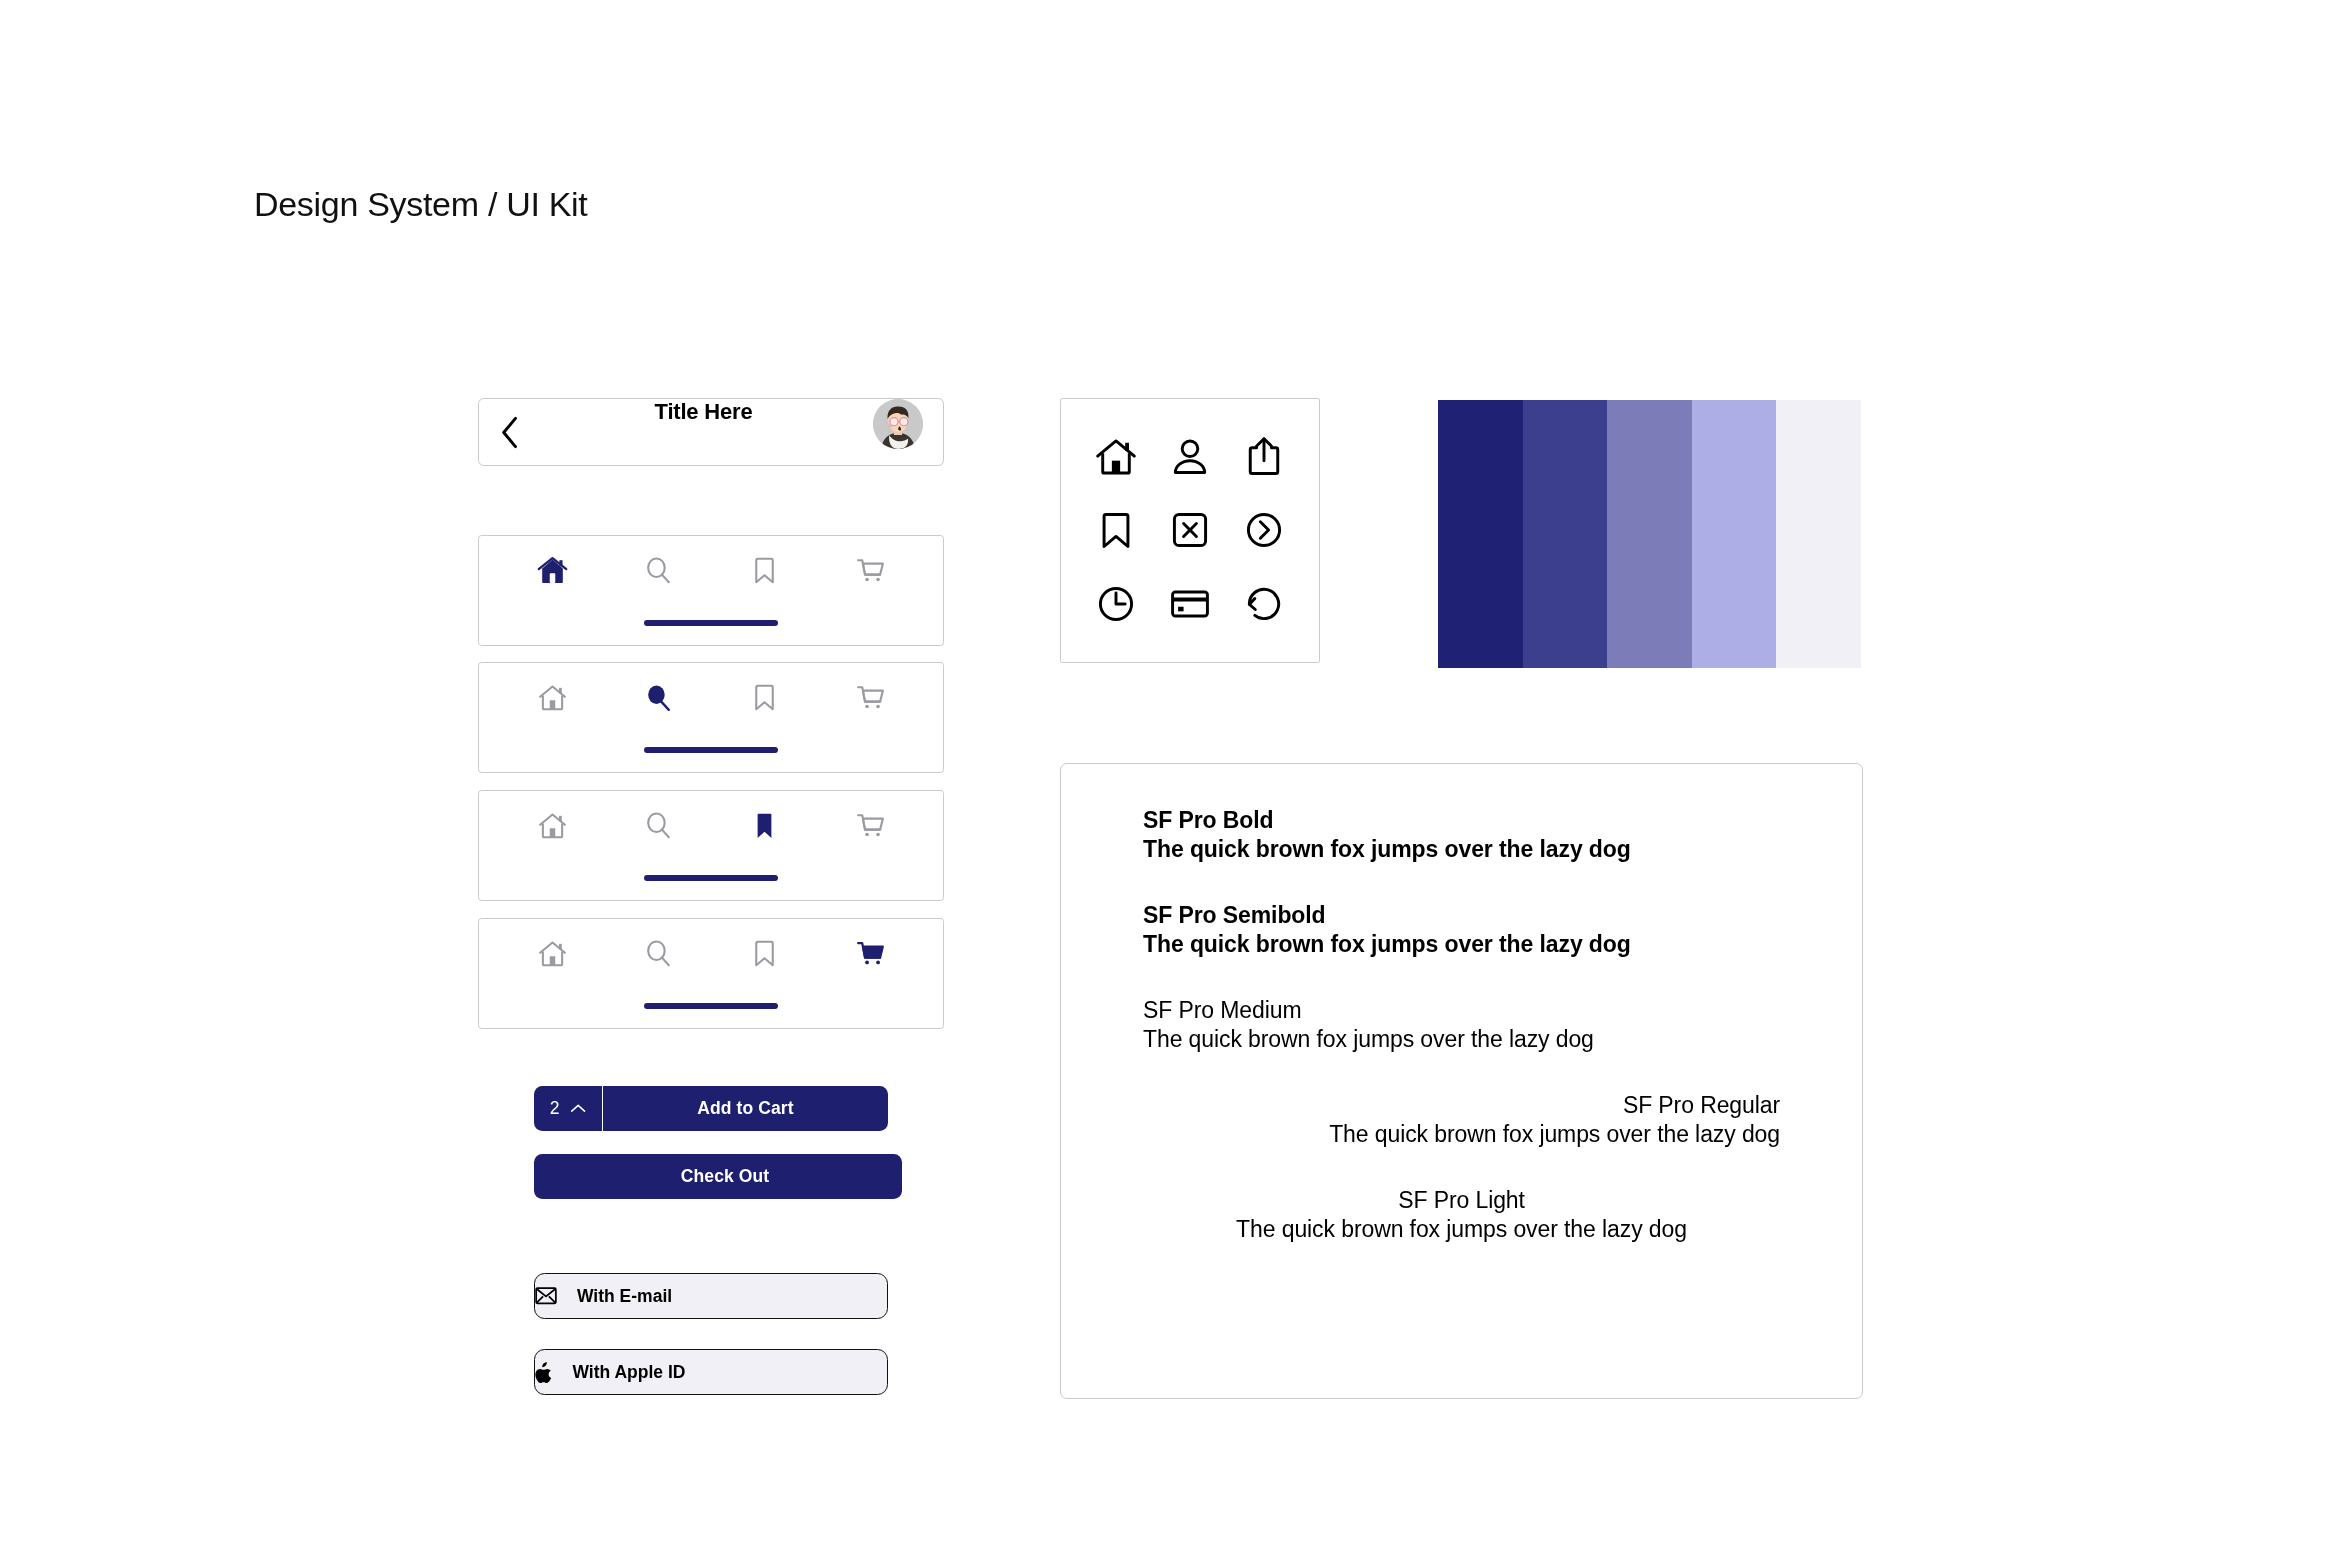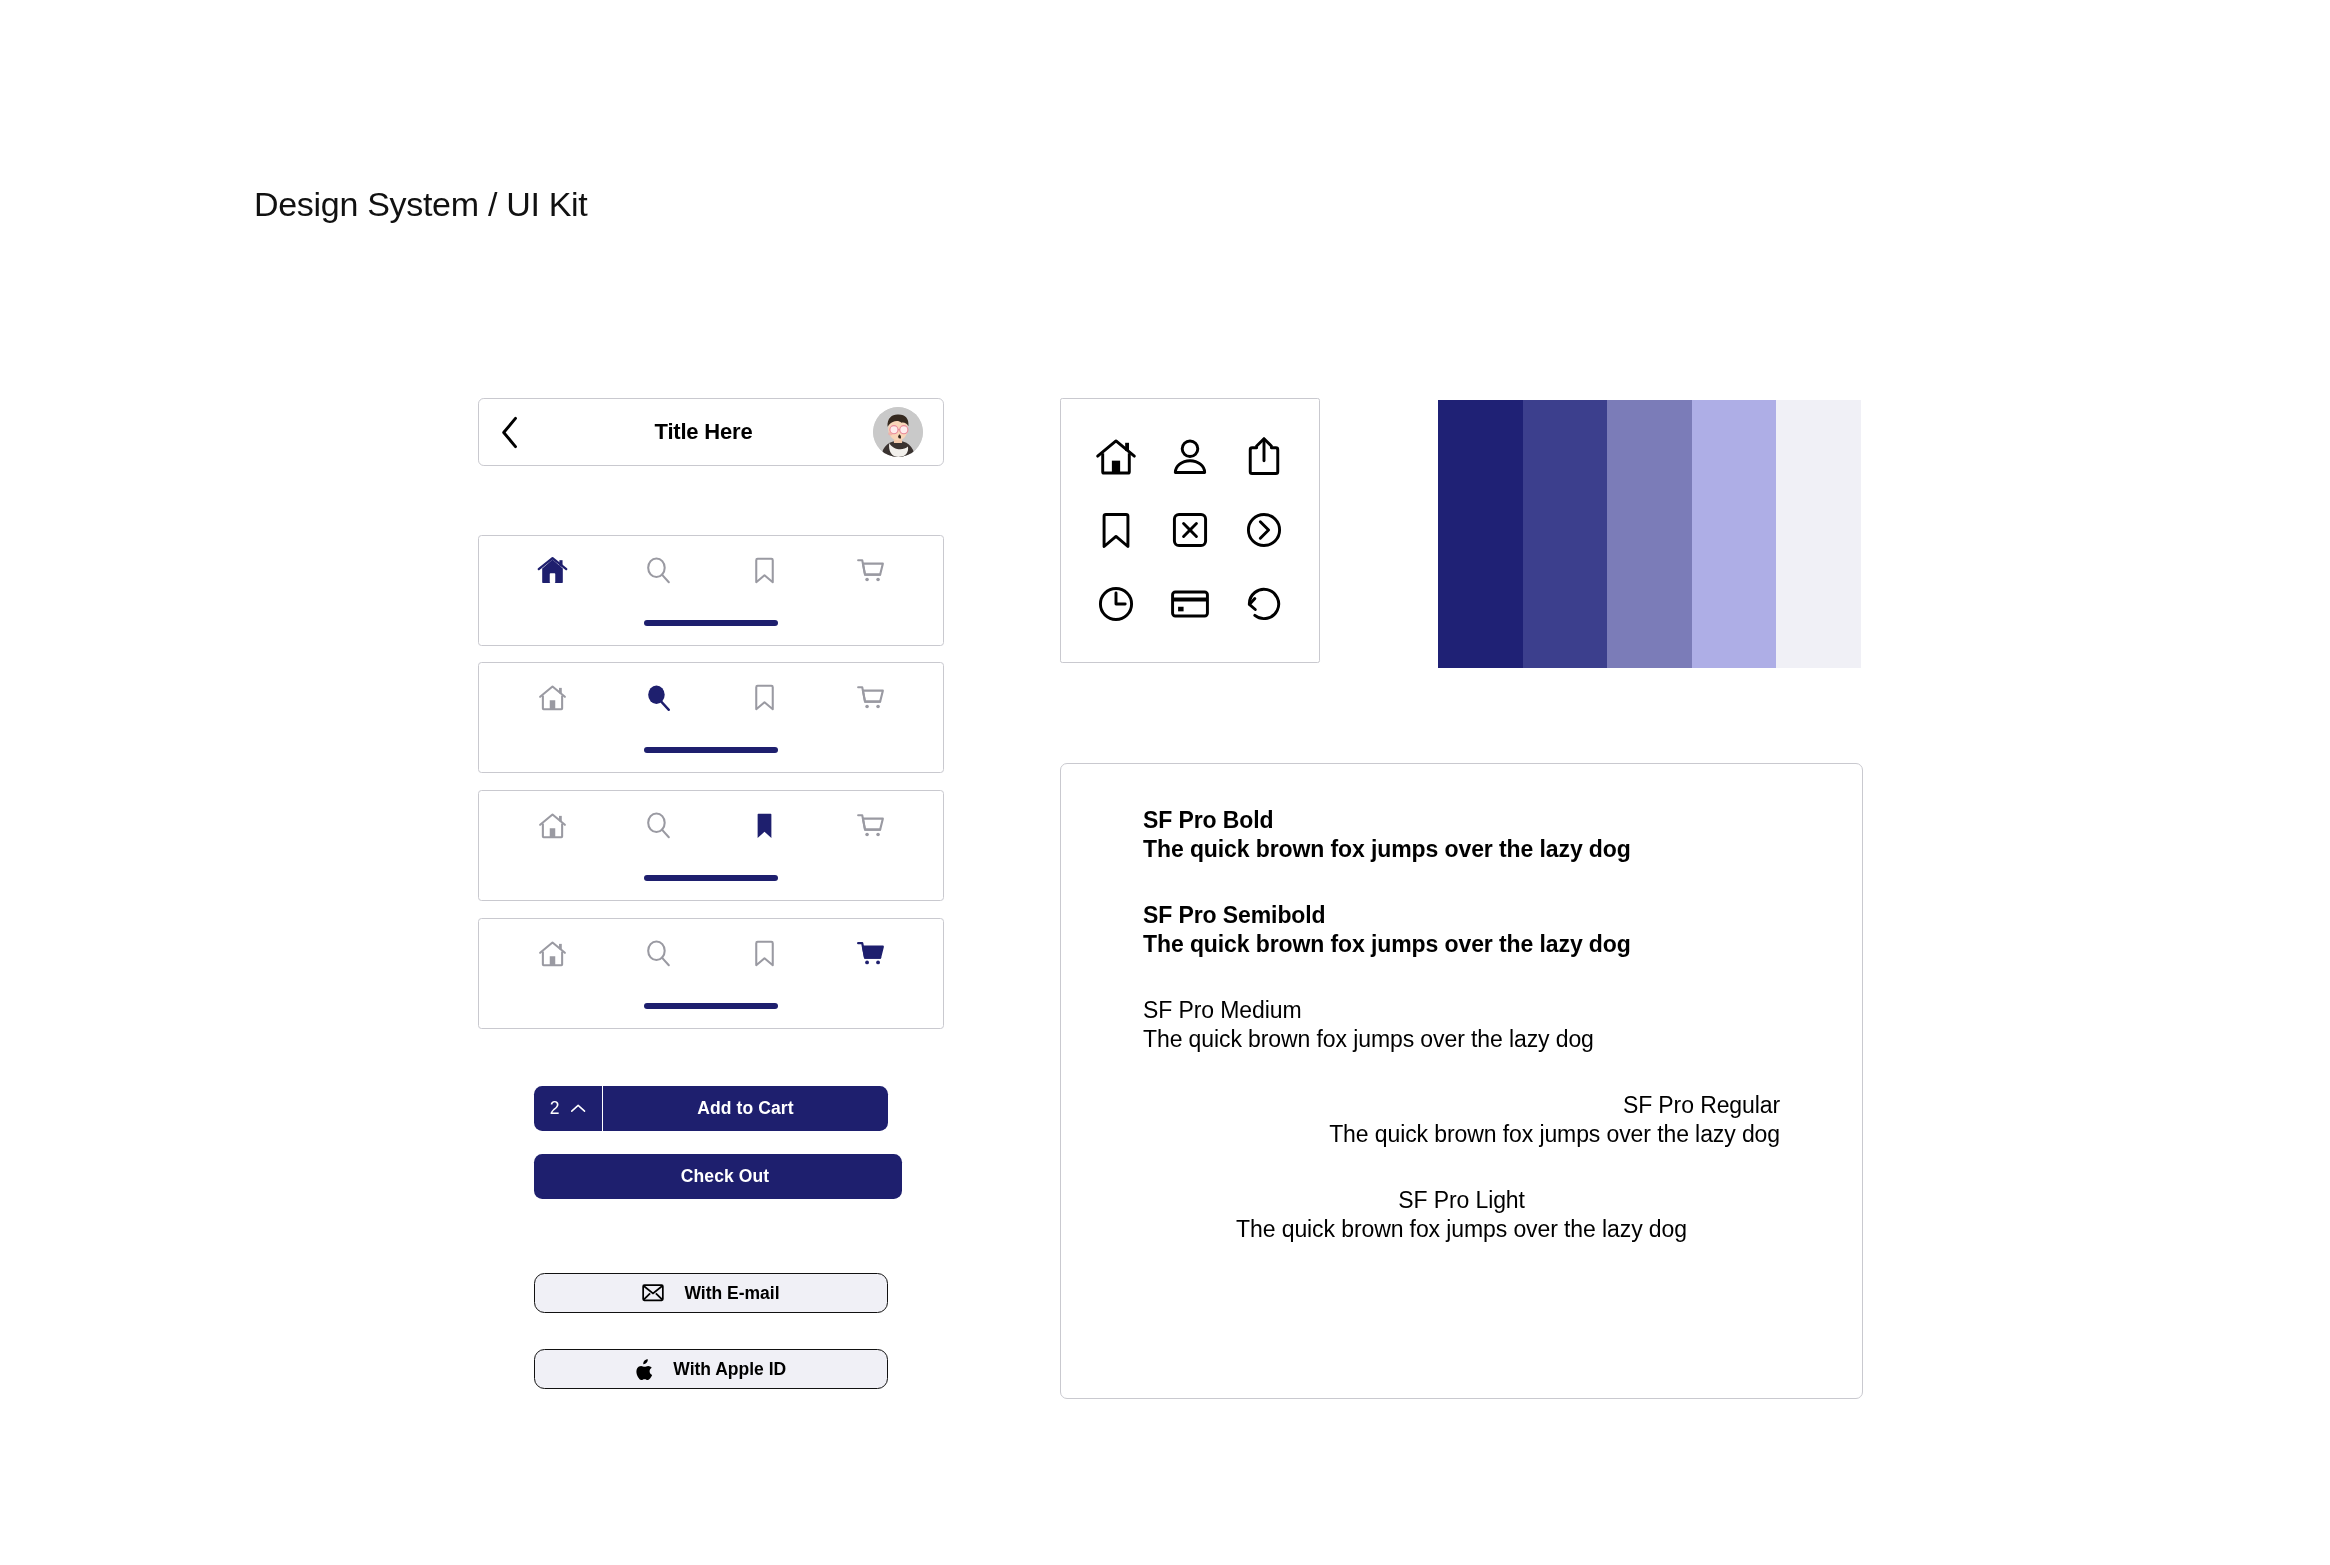--- a/index.html
+++ b/index.html
@@ -37,21 +37,20 @@
   }
 
   
   #navbar {
     left: 478px;
     top: 398px;
     width: 466px;
     height: 68px;
     border-radius: 5.8px;
     display: flex;
-    align-items: center;
     padding: 0 20px;
   }
   #navbar .back {
     width: 35px;
     display: flex;
     align-items: center;
     justify-content: flex-start;
   }
   #navbar .nav-title {
     flex: 1;
@@ -157,28 +156,28 @@
     font-weight: 700;
     letter-spacing: 0.1px;
     padding-left: 14px;
   }
 
   
   .social-btn {
     position: absolute;
     left: 534px;
     width: 354px;
-    height: 40px;
+    height: 46px;
     border-radius: 10.5px;
     background: #f0f0f6;
     border: 1.7px solid #111111;
     box-sizing: border-box;
     display: flex;
     align-items: center;
-    justify-content: center;
+    justify-content: flex-start;
     gap: 20px;
     font-size: 17.5px;
     font-weight: 700;
     color: #000000;
   }
   #btn-email  { top: 1273px; }
   #btn-apple  { top: 1349px; }
 
   
   #icon-panel {

